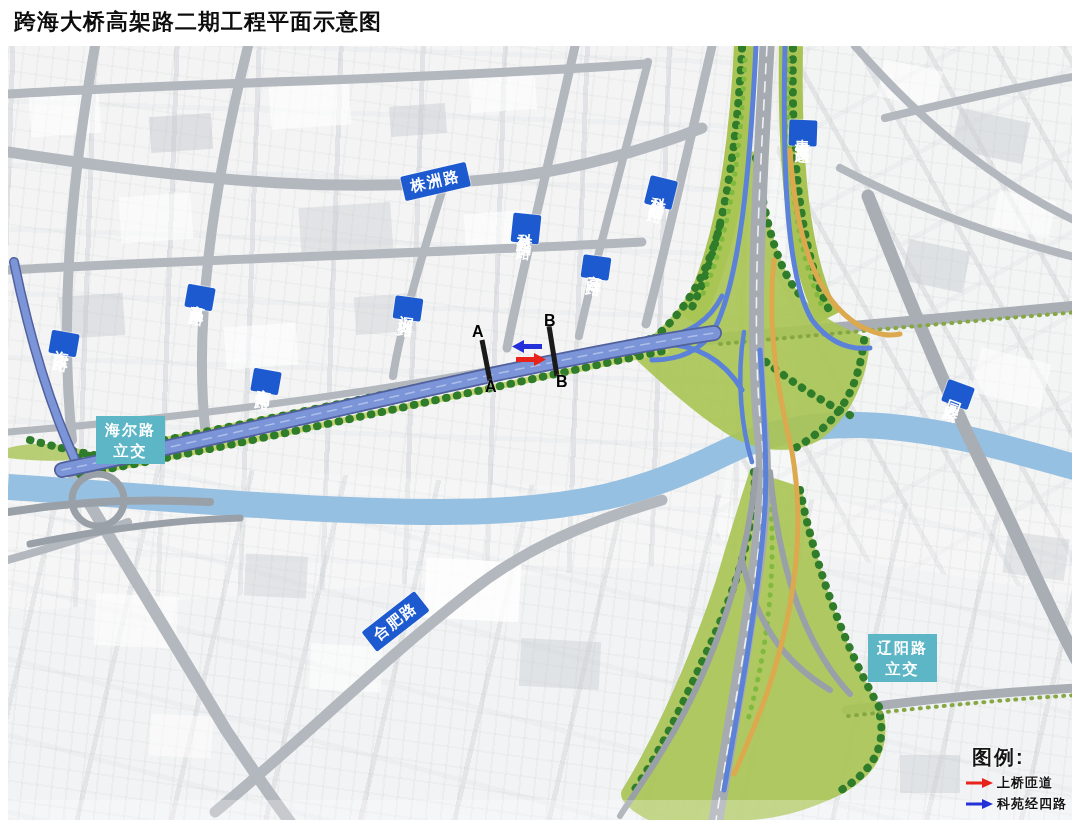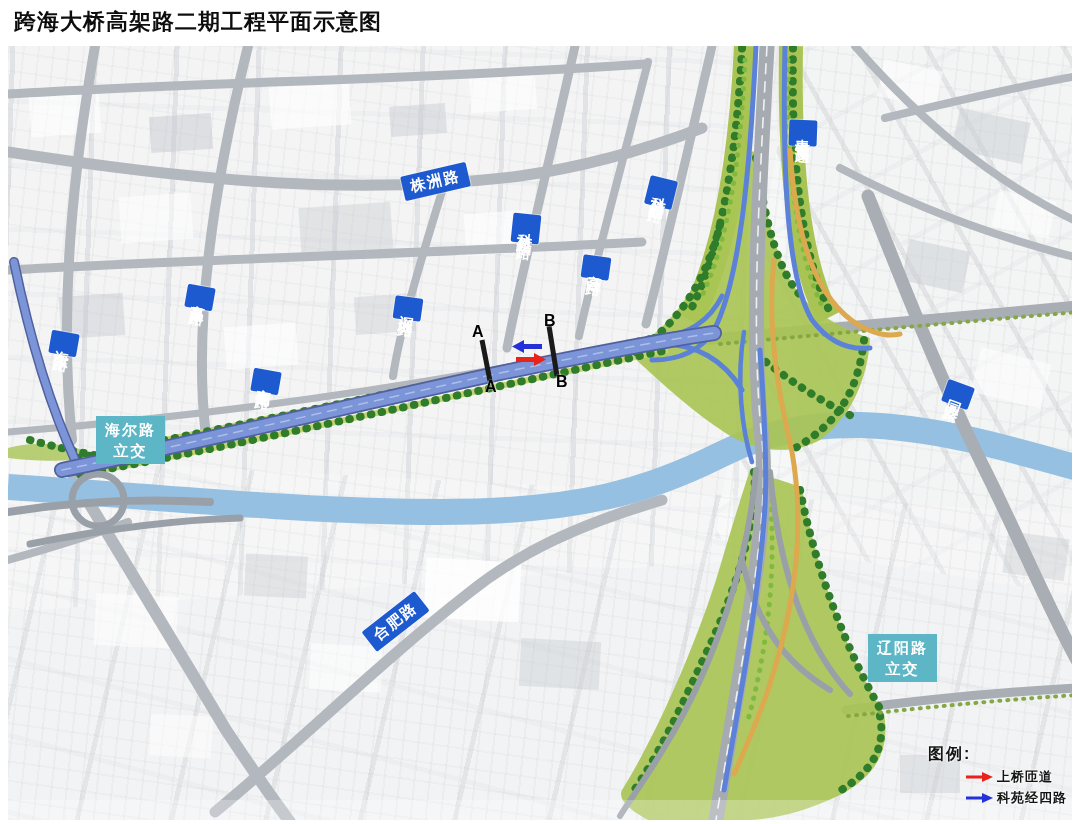--- a/index.html
+++ b/index.html
@@ -24,22 +24,22 @@
   #mapsvg{position:absolute;left:0;top:0;}
   .badge-v,.badge-h{position:absolute;background:#1d5ad0;color:#fff;font-weight:bold;font-size:15px;
       border-radius:2px;box-shadow:0 0 0 1px rgba(255,255,255,.45);transform-origin:center;z-index:5;}
   .badge-v{writing-mode:vertical-rl;text-orientation:upright;letter-spacing:3px;padding:7px 5px;line-height:1.2;}
   .badge-h{letter-spacing:2px;padding:3px 8px;line-height:1.25;}
   .badge-teal{position:absolute;background:#5cb6c6;color:#fff;font-weight:bold;font-size:15px;
       text-align:center;padding:3px 9px;line-height:1.4;letter-spacing:2px;z-index:5;}
   .marker-letter{position:absolute;font-size:16px;font-weight:bold;color:#000;z-index:6;
       text-shadow:0 0 2px rgba(255,255,255,.8);}
   #legend{position:absolute;left:928px;top:744px;z-index:6;color:#141414;}
-  #legend .lg-title{font-size:16px;font-weight:bold;letter-spacing:2px;
-      text-shadow:0 0 3px #fff,0 0 3px #fff;}
+  #legend .lg-title{font-size:20px;font-weight:bold;letter-spacing:2px;
+      text-shadow:0 0 3px #fff,0 0 3px #fff;margin-left:44px;}
   .lg-row{display:flex;align-items:center;gap:3px;margin-top:3px;margin-left:38px;}
   .lg-row .lg-label{font-size:13px;font-weight:bold;letter-spacing:1px;white-space:nowrap;
       text-shadow:0 0 3px #fff,0 0 3px #fff;}
 </style>
 </head>
 <body>
 
 <div id="page">
 
   <div id="title">跨海大桥高架路二期工程平面示意图</div>

